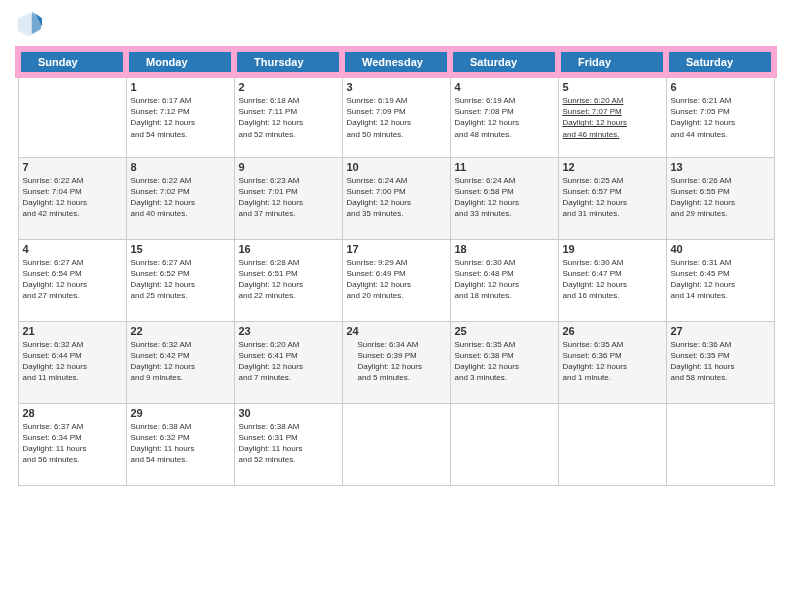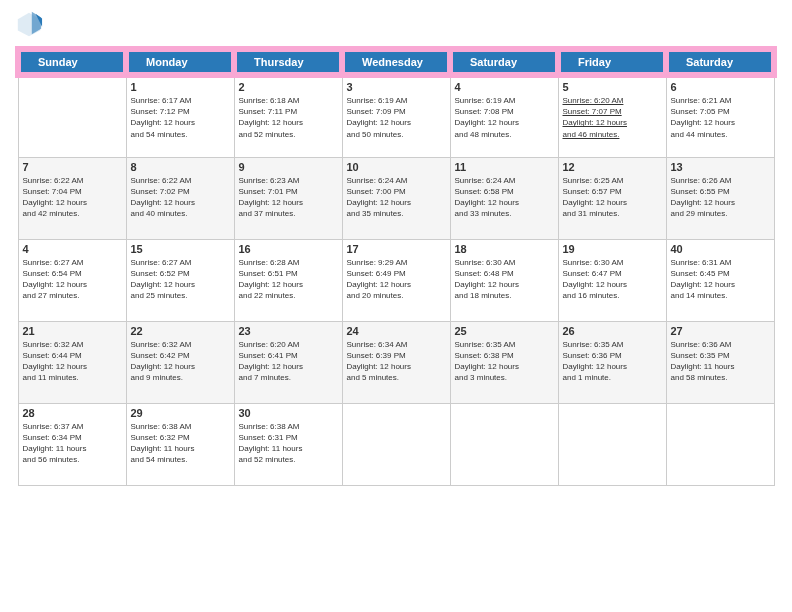--- a/index.html
+++ b/index.html
@@ -290,21 +290,21 @@
           </td>
           <td>
             <span class="day-num">23</span>
             <div class="day-info" style="white-space: pre-line;">Sunrise: 6:20 AM
 Sunset: 6:41 PM
 Daylight: 12 hours
 and 7 minutes.</div>
           </td>
           <td>
             <span class="day-num">24</span>
-            <div class="day-info" style="white-space: pre-line;">Sunrise: 6:34 AM
+            <div class="day-info" style="white-space: pre-line; margin-left: 11px;">Sunrise: 6:34 AM
 Sunset: 6:39 PM
 Daylight: 12 hours
 and 5 minutes.</div>
           </td>
           <td>
             <span class="day-num">25</span>
             <div class="day-info" style="white-space: pre-line;">Sunrise: 6:35 AM
 Sunset: 6:38 PM
 Daylight: 12 hours
 and 3 minutes.</div>

